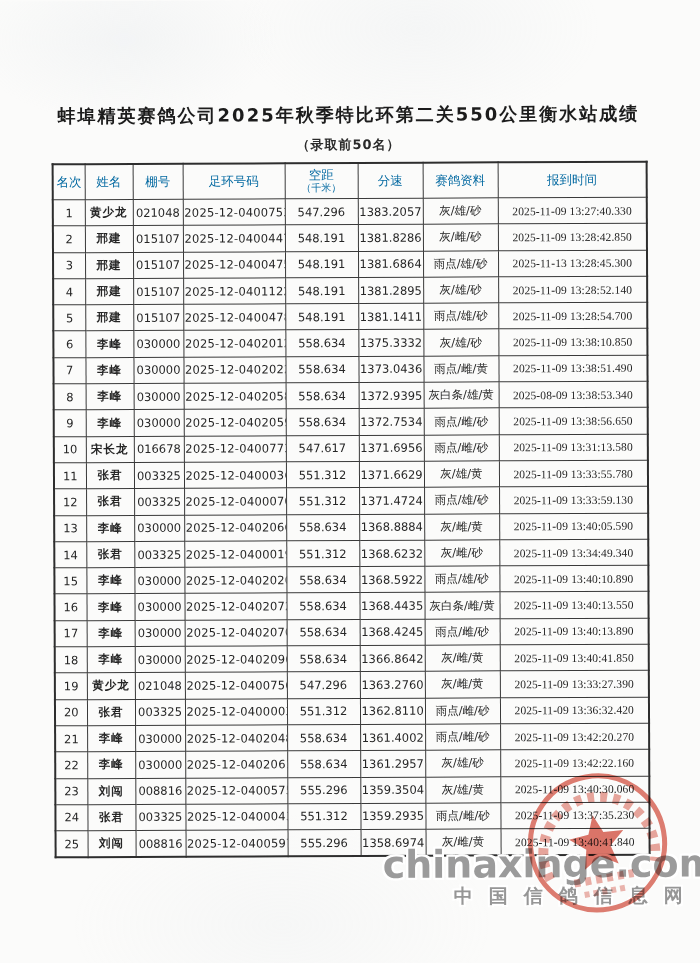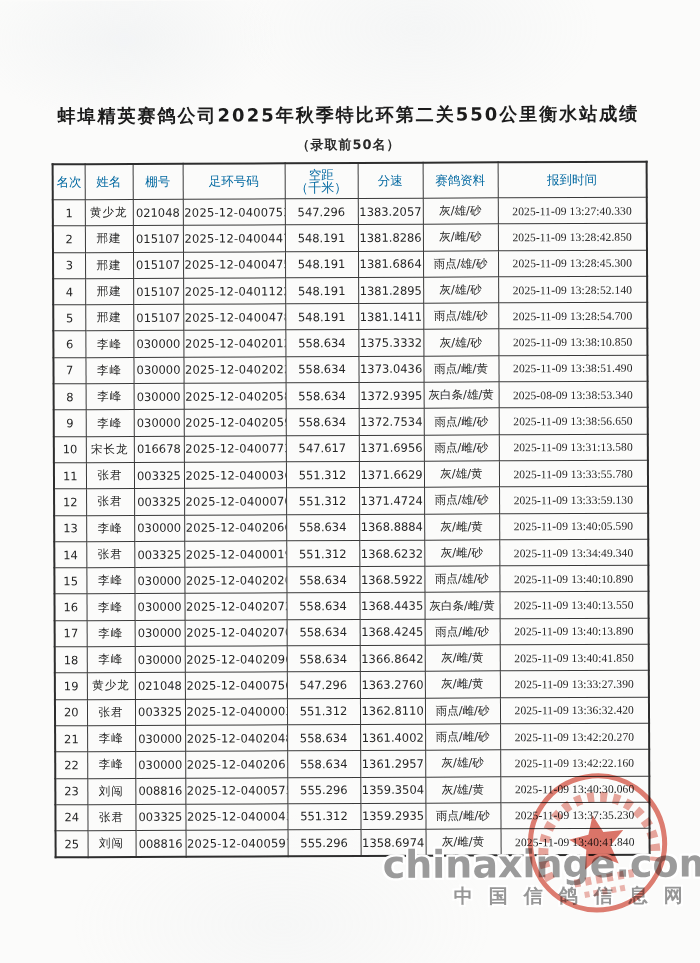--- a/index.html
+++ b/index.html
@@ -50,25 +50,25 @@
     padding:0 1px;
     white-space:nowrap;
     overflow:hidden;
     color:#262626;
   }
   table.results{border:2px solid #2e2e2e;}
   table.results th{
     height:34px;
     font-size:12.5px;font-weight:normal;color:#0369a1;
   }
-  table.results th .sub{font-size:13px;line-height:12px;}
+  table.results th .sub{font-size:10px;line-height:12px;}
   table.results th .main{line-height:14px;}
   table.results td{height:25.3px;font-size:11.5px;}
   td.c-rank{font-size:12px;}
-  td.c-name{font-weight:normal;font-size:12.5px;letter-spacing:1px;}
+  td.c-name{font-weight:bold;font-size:12.5px;letter-spacing:1px;}
   td.c-loft{font-size:11.5px;}
   td.c-ring{font-size:11.5px;letter-spacing:0.2px;}
   td.c-dist{font-size:11.5px;}
   td.c-speed{font-size:11.5px;}
   td.c-info{font-size:11px;border-radius:9px;}
   td.c-time{font-size:11px;letter-spacing:0.1px;font-family:Liberation Serif, serif;}
 
   
   .wm-logo{
     position:absolute;left:381px;top:843px;
@@ -149,21 +149,21 @@
           <td class="c-time">2025-11-09 13:28:42.850</td>
         </tr>
         <tr>
           <td class="c-rank">3</td>
           <td class="c-name">邢建</td>
           <td class="c-loft">015107</td>
           <td class="c-ring">2025-12-0400475</td>
           <td class="c-dist">548.191</td>
           <td class="c-speed">1381.6864</td>
           <td class="c-info">雨点/雄/砂</td>
-          <td class="c-time">2025-11-09 13:28:45.300</td>
+          <td class="c-time">2025-11-13 13:28:45.300</td>
         </tr>
         <tr>
           <td class="c-rank">4</td>
           <td class="c-name">邢建</td>
           <td class="c-loft">015107</td>
           <td class="c-ring">2025-12-0401122</td>
           <td class="c-dist">548.191</td>
           <td class="c-speed">1381.2895</td>
           <td class="c-info">灰/雄/砂</td>
           <td class="c-time">2025-11-09 13:28:52.140</td>

